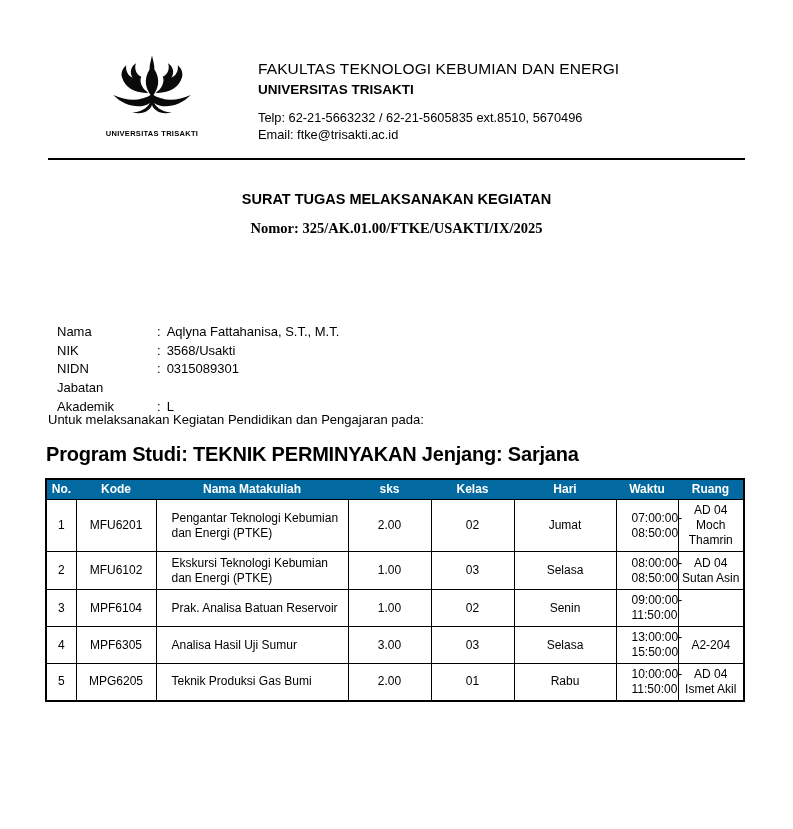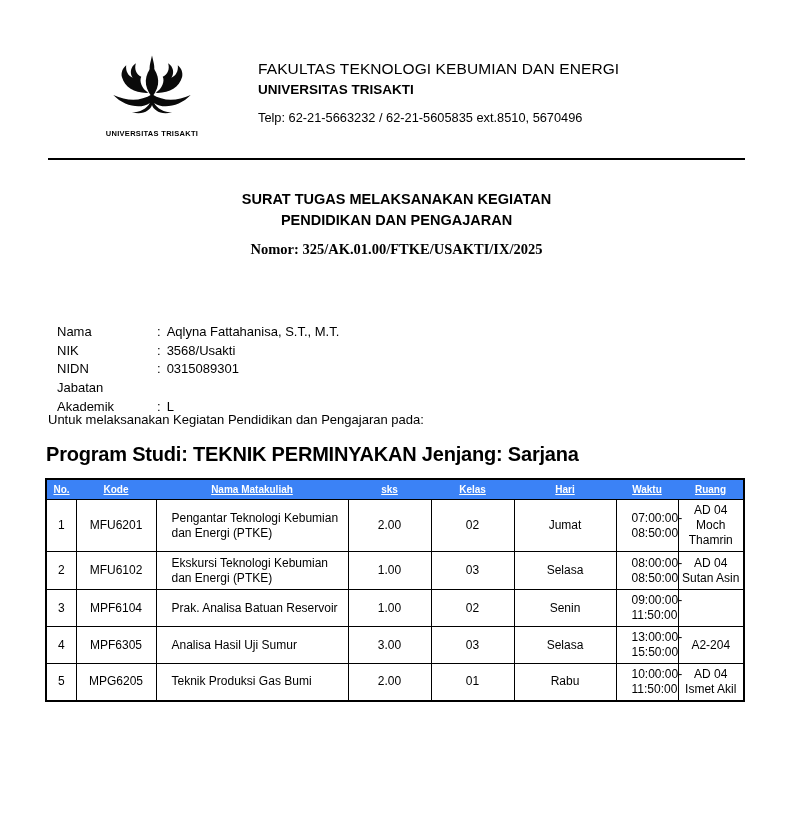--- a/index.html
+++ b/index.html
@@ -40,24 +40,24 @@
   .assignment { position: absolute; left: 48px; top: 412px; font-size: 13px; }
   .prog-heading { position: absolute; left: 46px; top: 443px; font-size: 20px; font-weight: bold; letter-spacing: -0.2px; }
 
   
   .sched {
     position: absolute; left: 45px; top: 478px;
     width: 698px; border-collapse: collapse; table-layout: fixed;
     font-size: 12px; border: 2px solid #000;
   }
   .sched th {
-    background: #3b82f6; color: #ffffff;
-    font-weight: bold; font-size: 10px;
+    background: #0369a1; color: #ffffff;
+    font-weight: bold; font-size: 12px;
     height: 19px; line-height: 19px; padding: 0 2px;
-    border: none; text-align: center; overflow: hidden; text-decoration: underline;
+    border: none; text-align: center; overflow: hidden;
   }
   .sched td {
     border: 1px solid #000; padding: 1px 3px;
     vertical-align: middle; line-height: 15px;
   }
   tr.r1 { height: 52px; }
   tr.r2 { height: 38px; }
   tr.r3 { height: 37px; }
   tr.r4 { height: 37px; }
   tr.r5 { height: 37px; }
@@ -85,28 +85,28 @@
       </g>
     </svg>
     <div class="logo-caption">UNIVERSITAS TRISAKTI</div>
   </div>
 
   <div class="lh-text">
     <div class="lh-faculty">FAKULTAS TEKNOLOGI KEBUMIAN DAN ENERGI</div>
     <div class="lh-univ">UNIVERSITAS TRISAKTI</div>
     <div class="lh-addr">
       <div>Telp: 62-21-5663232 / 62-21-5605835 ext.8510, 5670496</div>
+      <div>Email: ftke@trisakti.ac.id</div>
     </div>
   </div>
 
   <div class="rule"></div>
 
   <div class="title-block">
     <div class="title-line">SURAT TUGAS MELAKSANAKAN KEGIATAN</div>
-    <div class="title-line">PENDIDIKAN DAN PENGAJARAN</div>
     <div class="nomor">Nomor: 325/AK.01.00/FTKE/USAKTI/IX/2025</div>
   </div>
 
 
   <div class="details">
     <div>
       <span class="d-label">Nama</span><span class="d-colon">:</span><span>Aqlyna Fattahanisa, S.T., M.T.</span>
     </div>
     <div>
       <span class="d-label">NIK</span><span class="d-colon">:</span><span>3568/Usakti</span>

